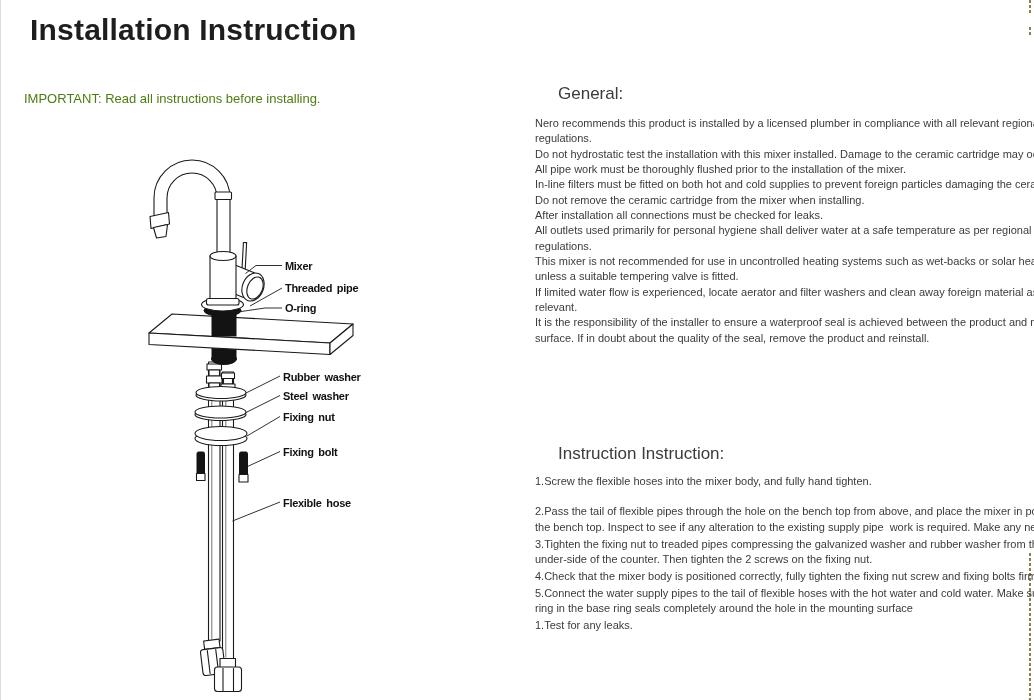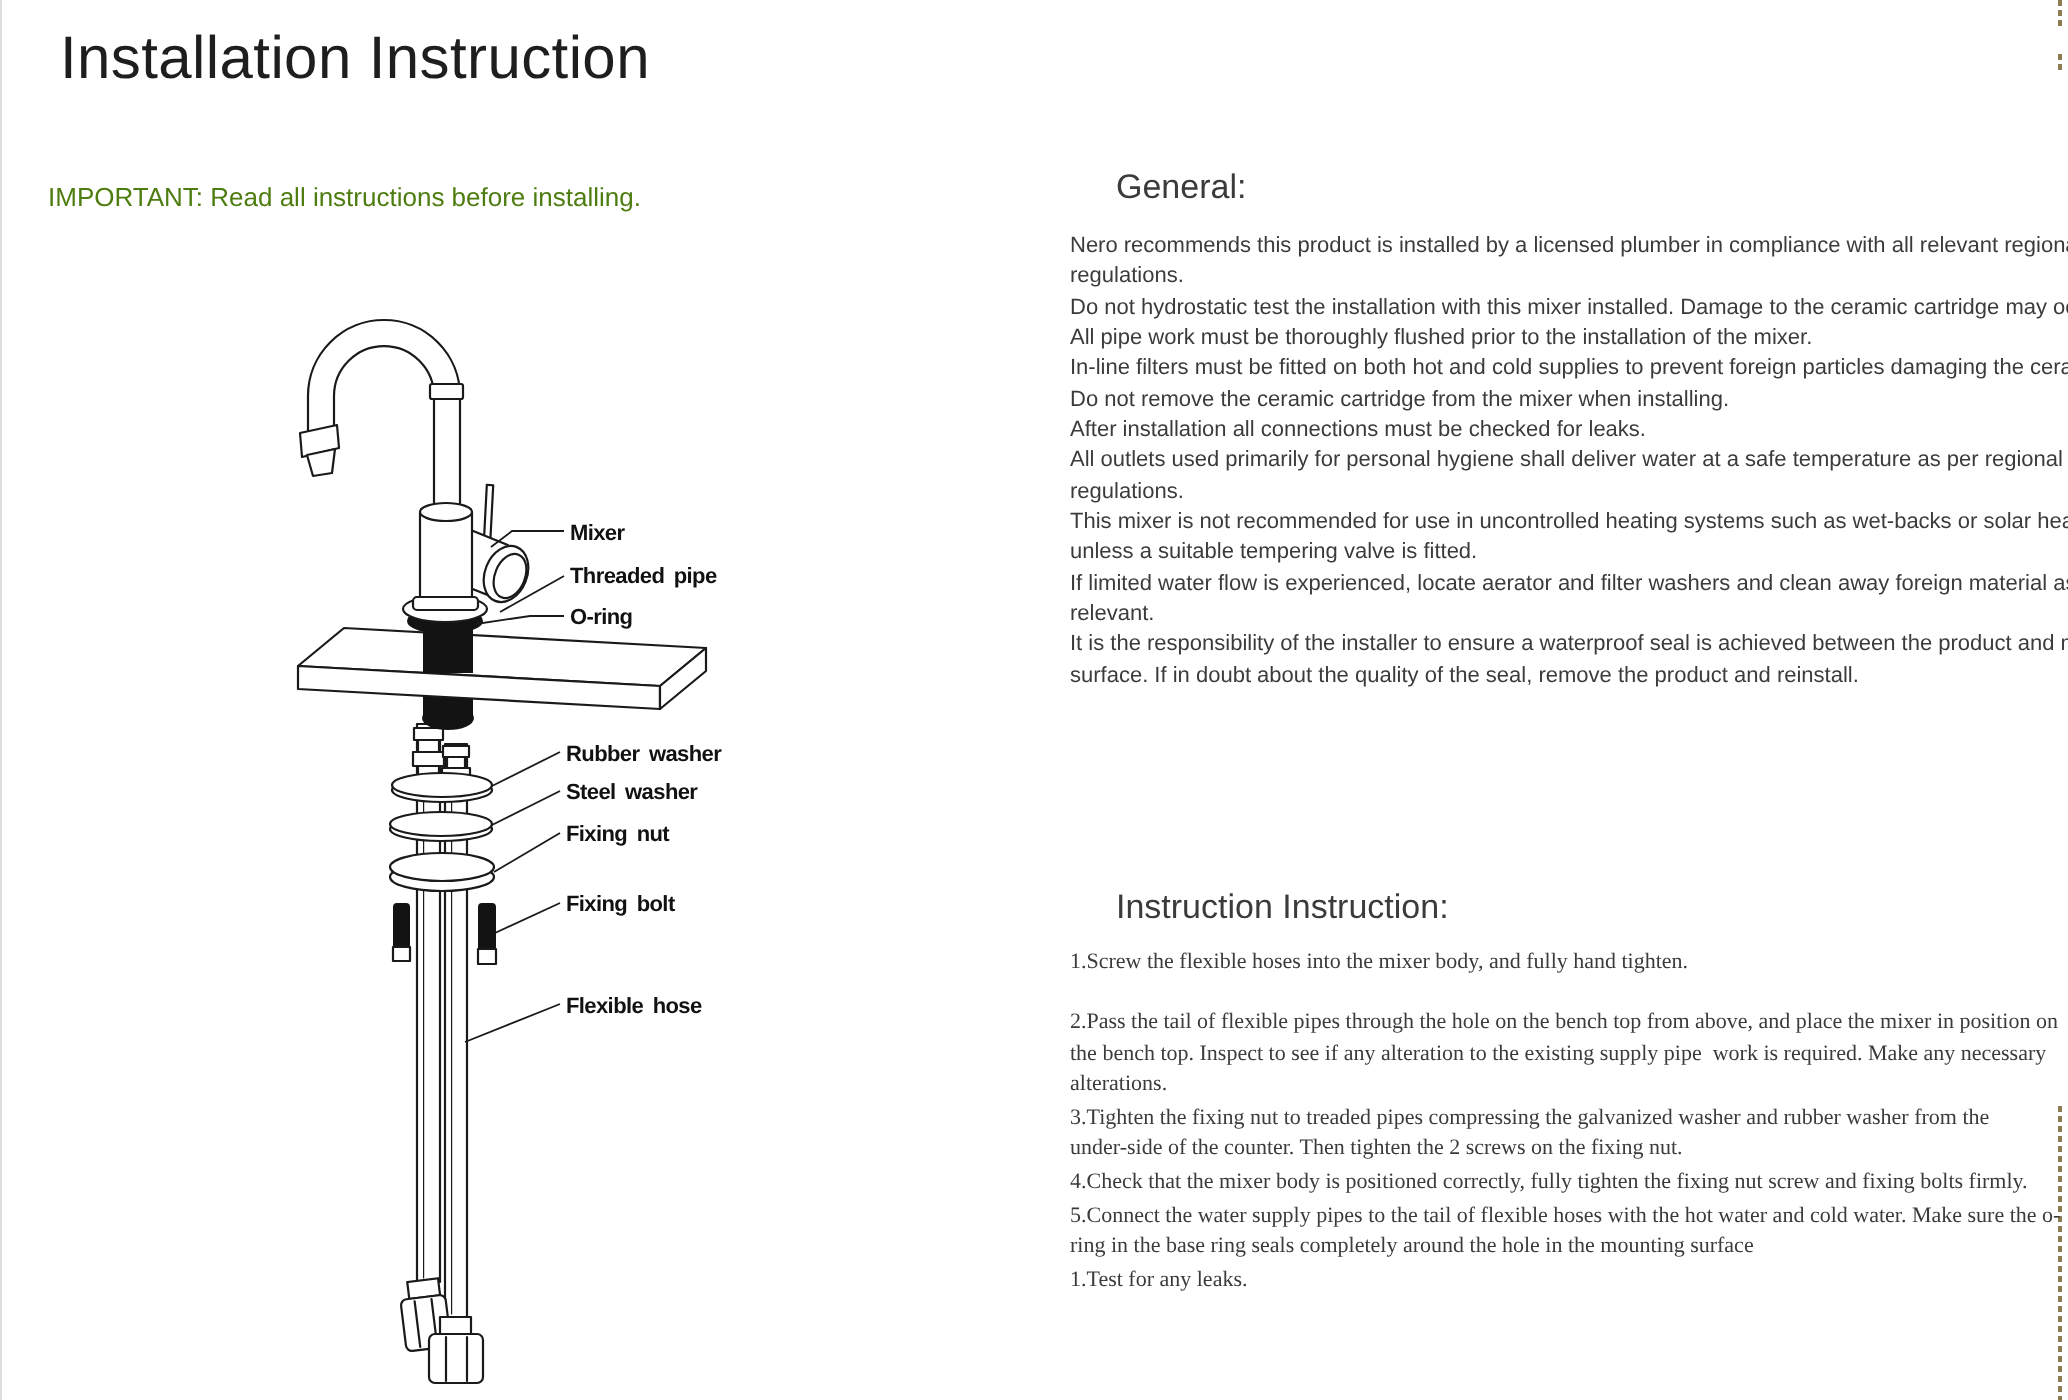--- a/index.html
+++ b/index.html
@@ -17,39 +17,39 @@
   .page-title{position:absolute;left:30px;top:13px;font-size:30px;letter-spacing:.2px;color:#1e1e1e;white-space:pre;}
   .important-note{position:absolute;left:24px;top:91px;font-size:13px;color:#4d7c0f;white-space:pre;}
 
   .col-heading{position:absolute;left:558px;font-size:17px;color:#3b3b3b;white-space:pre;}
   #general-heading{top:84px;}
   #install-heading{top:444px;}
   .lines-block{position:absolute;left:535px;width:499px;}
   #general-lines{top:116px;}
   #install-steps{top:474px;}
   .txt-line{white-space:pre;font-size:11px;line-height:15.35px;height:15.35px;color:#3b3b3b;}
-  .step{margin:0 0 1.5px 0;font-family:Liberation Serif, serif;}
+  .step{margin:0 0 1.5px 0;}
   #install-steps div.step:nth-of-type(1){margin-bottom:15px;}
 
   svg{position:absolute;left:140px;top:140px;}
   svg .outline{stroke:#1a1a1a;stroke-width:1.1;fill:#fff;stroke-linejoin:round;stroke-linecap:round;}
   svg .dark{fill:#131313;stroke:#131313;}
   svg .leader{fill:none;stroke:#1a1a1a;stroke-width:.9;}
   svg text.dlabel{font-family:"Liberation Sans", sans-serif;font-size:11px;font-weight:bold;
     fill:#111;letter-spacing:-.3px;word-spacing:2px;}
 </style>
 </head>
 <body>
 
 <div class="left-edge"></div>
 <div class="dash-seg" id="dash-top-1"></div>
 <div class="dash-seg" id="dash-top-2"></div>
 <div class="dash-seg" id="dash-bottom"></div>
 
-<h1 class="page-title" style="margin:0;font-weight:normal;">Installation Instruction</h1>
+<h1 class="page-title" style="margin:0;font-weight:bold;">Installation Instruction</h1>
 <div class="important-note">IMPORTANT: Read all instructions before installing.</div>
 
 <div class="col-heading" id="general-heading">General:</div>
 <div class="lines-block" id="general-lines">
 
     <div class="txt-line">Nero recommends this product is installed by a licensed plumber in compliance with all relevant regional</div>
 
     <div class="txt-line">regulations.</div>
 
     <div class="txt-line">Do not hydrostatic test the installation with this mixer installed. Damage to the ceramic cartridge may occur.</div>
@@ -87,21 +87,20 @@
 
         <div class="txt-line">1.Screw the flexible hoses into the mixer body, and fully hand tighten.</div>
       </div>
 
     <div class="step">
 
         <div class="txt-line">2.Pass the tail of flexible pipes through the hole on the bench top from above, and place the mixer in position on</div>
 
         <div class="txt-line">the bench top. Inspect to see if any alteration to the existing supply pipe  work is required. Make any necessary</div>
 
-        <div class="txt-line">alterations.</div>
       </div>
 
     <div class="step">
 
         <div class="txt-line">3.Tighten the fixing nut to treaded pipes compressing the galvanized washer and rubber washer from the</div>
 
         <div class="txt-line">under-side of the counter. Then tighten the 2 screws on the fixing nut.</div>
       </div>
 
     <div class="step">

